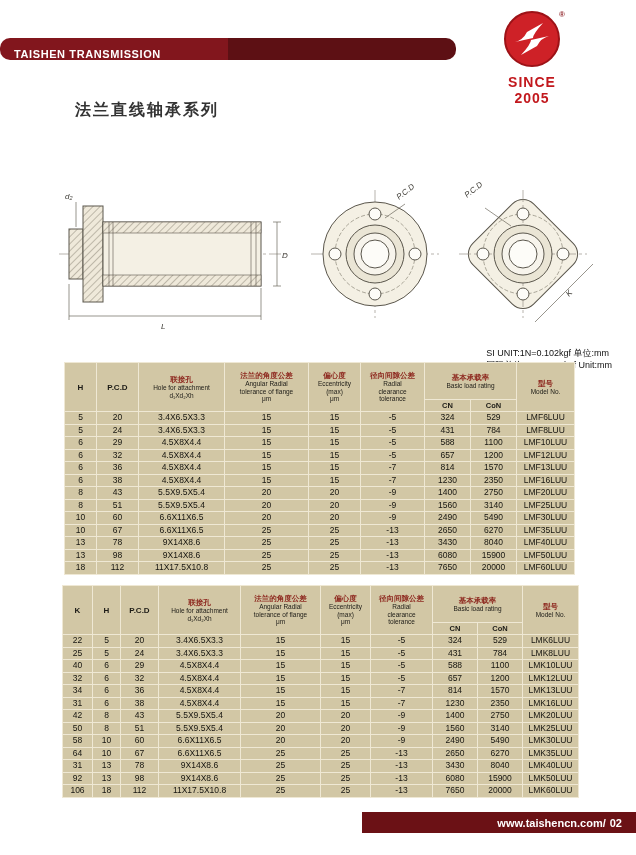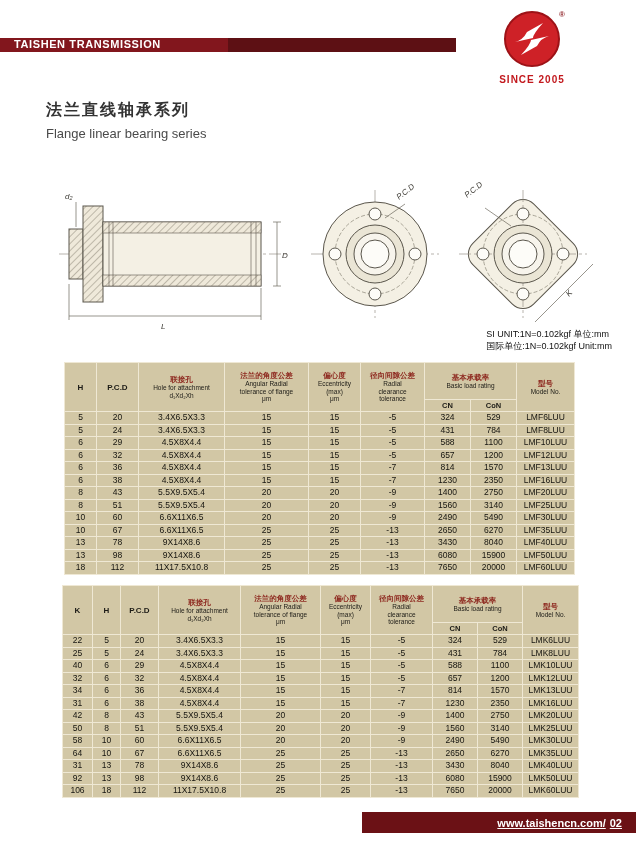--- a/index.html
+++ b/index.html
@@ -4,67 +4,67 @@
 <style>
   * { margin:0; padding:0; box-sizing:border-box; }
   html,body { background:#ffffff; }
   body {
     width:636px; height:855px; position:relative; overflow:hidden;
     font-family:"Liberation Sans","DejaVu Sans",sans-serif; color:#222;
   }
 
   
   .topbar {
-    position:absolute; left:0; top:38px; width:456px; height:14px;
+    position:absolute; left:0; top:38px; width:456px; height:22px;
     background:linear-gradient(to right,#82161d 0,#82161d 50%,#5d1014 50%,#5d1014 100%);
-    display:flex; align-items:flex-start; padding-left:14px;
+    display:flex; align-items:flex-end; padding-left:14px;border-radius:10px;
   }
   .topbar .brand { color:#ffffff; font-size:11px; font-weight:bold; letter-spacing:.6px; }
 
   
   .logo { position:absolute; left:496px; top:10px; width:72px; text-align:center; }
   .logo .reg { position:absolute; left:63px; top:0; font-size:8px; color:#8a1a1f; font-weight:bold; }
-  .logo .since { margin-top:2px; color:#c2181d; font-weight:bold; font-size:10px; letter-spacing:1px; }
-
-  
-  .titleblock { position:absolute; left:46px; top:100px; }
+  .logo .since { margin-top:2px; color:#c2181d; font-weight:bold; font-size:14px; letter-spacing:1px; }
+
+  
+  .titleblock { position:absolute; left:75px; top:100px; }
   .title-zh { font-size:16px; font-weight:bold; color:#333; letter-spacing:2px; }
   .title-en { font-size:13px; color:#4a4a4a; margin-top:5px; }
 
   
   .drawings { position:absolute; left:55px; top:166px; }
   .drawings .cl { stroke:#9a948a; stroke-width:.7; stroke-dasharray:12 3 3 3; fill:none; }
   .drawings .out { stroke:#5a564c; stroke-width:1; }
   .drawings .thin { stroke:#5a564c; stroke-width:.6; }
   .drawings .dim { stroke:#6b675c; stroke-width:.7; }
   .drawings .pcdc { stroke:#8a8577; stroke-width:.7; stroke-dasharray:4 2; fill:none; }
   .drawings text { fill:#3c3a34; font-size:8px; font-family:"Liberation Sans","DejaVu Sans",sans-serif; font-style:italic; }
 
   
-  .units { position:absolute; right:24px; top:328px; font-size:9px; color:#111; line-height:12px; text-align:left; }
+  .units { position:absolute; right:24px; top:347px; font-size:9px; color:#111; line-height:12px; text-align:left; }
 
   
   .tbl { position:absolute; }
   .tbl1 { left:64px; top:362px; }
   .tbl2 { left:62px; top:585px; }
   .tbl table { border-collapse:collapse; table-layout:fixed; }
   .tbl th, .tbl td { background:#d2c7a5; border:1px solid #efe8d4; text-align:center; vertical-align:middle; }
   .tbl th { padding:1px 0; }
   .tbl th.mainth { height:37px;margin-left:12px; }
   .tbl th .zh { display:block; color:#8e2a20; font-size:7.5px; font-weight:bold; line-height:9px; }
   .tbl th .en { display:block; color:#1c1b16; font-size:6.5px; font-weight:normal; line-height:7.5px; }
   .tbl th.plain { font-size:8px; color:#1c1b16; font-weight:bold; }
   .tbl th.sub { font-size:7.5px; height:12px; font-weight:bold; color:#1c1b16; }
   .tbl td { font-size:8.5px; color:#15140f; height:11.5px; line-height:11.5px; white-space:nowrap; overflow:hidden; }
 
   
   .footer {
     position:absolute; left:362px; top:812px; right:0; height:21px; background:#6b1115;
     display:flex; align-items:center; justify-content:flex-end; padding-right:14px;
-    color:#fff; font-size:11px; font-weight:bold;text-decoration:underline;
+    color:#fff; font-size:11px; font-weight:bold;
   }
   .footer span { margin-left:4px; }
 </style>
 </head>
 <body>
 
 <div class="topbar">
   <span class="brand">TAISHEN TRANSMISSION</span>
 </div>
 
@@ -74,21 +74,20 @@
     <circle cx="29" cy="29" r="27" fill="none" stroke="#9d1217" stroke-width="2"></circle>
     <path d="M12 32 Q20 30 24 22 L40 13 Q30 24 30 28 Z" fill="#ffffff"></path>
     <path d="M46 26 Q38 28 34 36 L18 45 Q28 34 28 30 Z" fill="#ffffff"></path>
   </svg>
   <span class="reg">®</span>
   <div class="since">SINCE 2005</div>
 </div>
 
 <div class="titleblock">
   <div class="title-zh">法兰直线轴承系列</div>
-  <div class="title-en">Flange linear bearing series</div>
 </div>
 
 <svg class="drawings" width="548" height="178" viewBox="0 0 548 178">
   <defs>
     <pattern id="hatch" width="5" height="5" patternUnits="userSpaceOnUse" patternTransform="rotate(45)">
       <rect width="5" height="5" fill="#efe9da"></rect>
       <line x1="0" y1="0" x2="0" y2="5" stroke="#8c8676" stroke-width="1"></line>
     </pattern>
   </defs>
 

